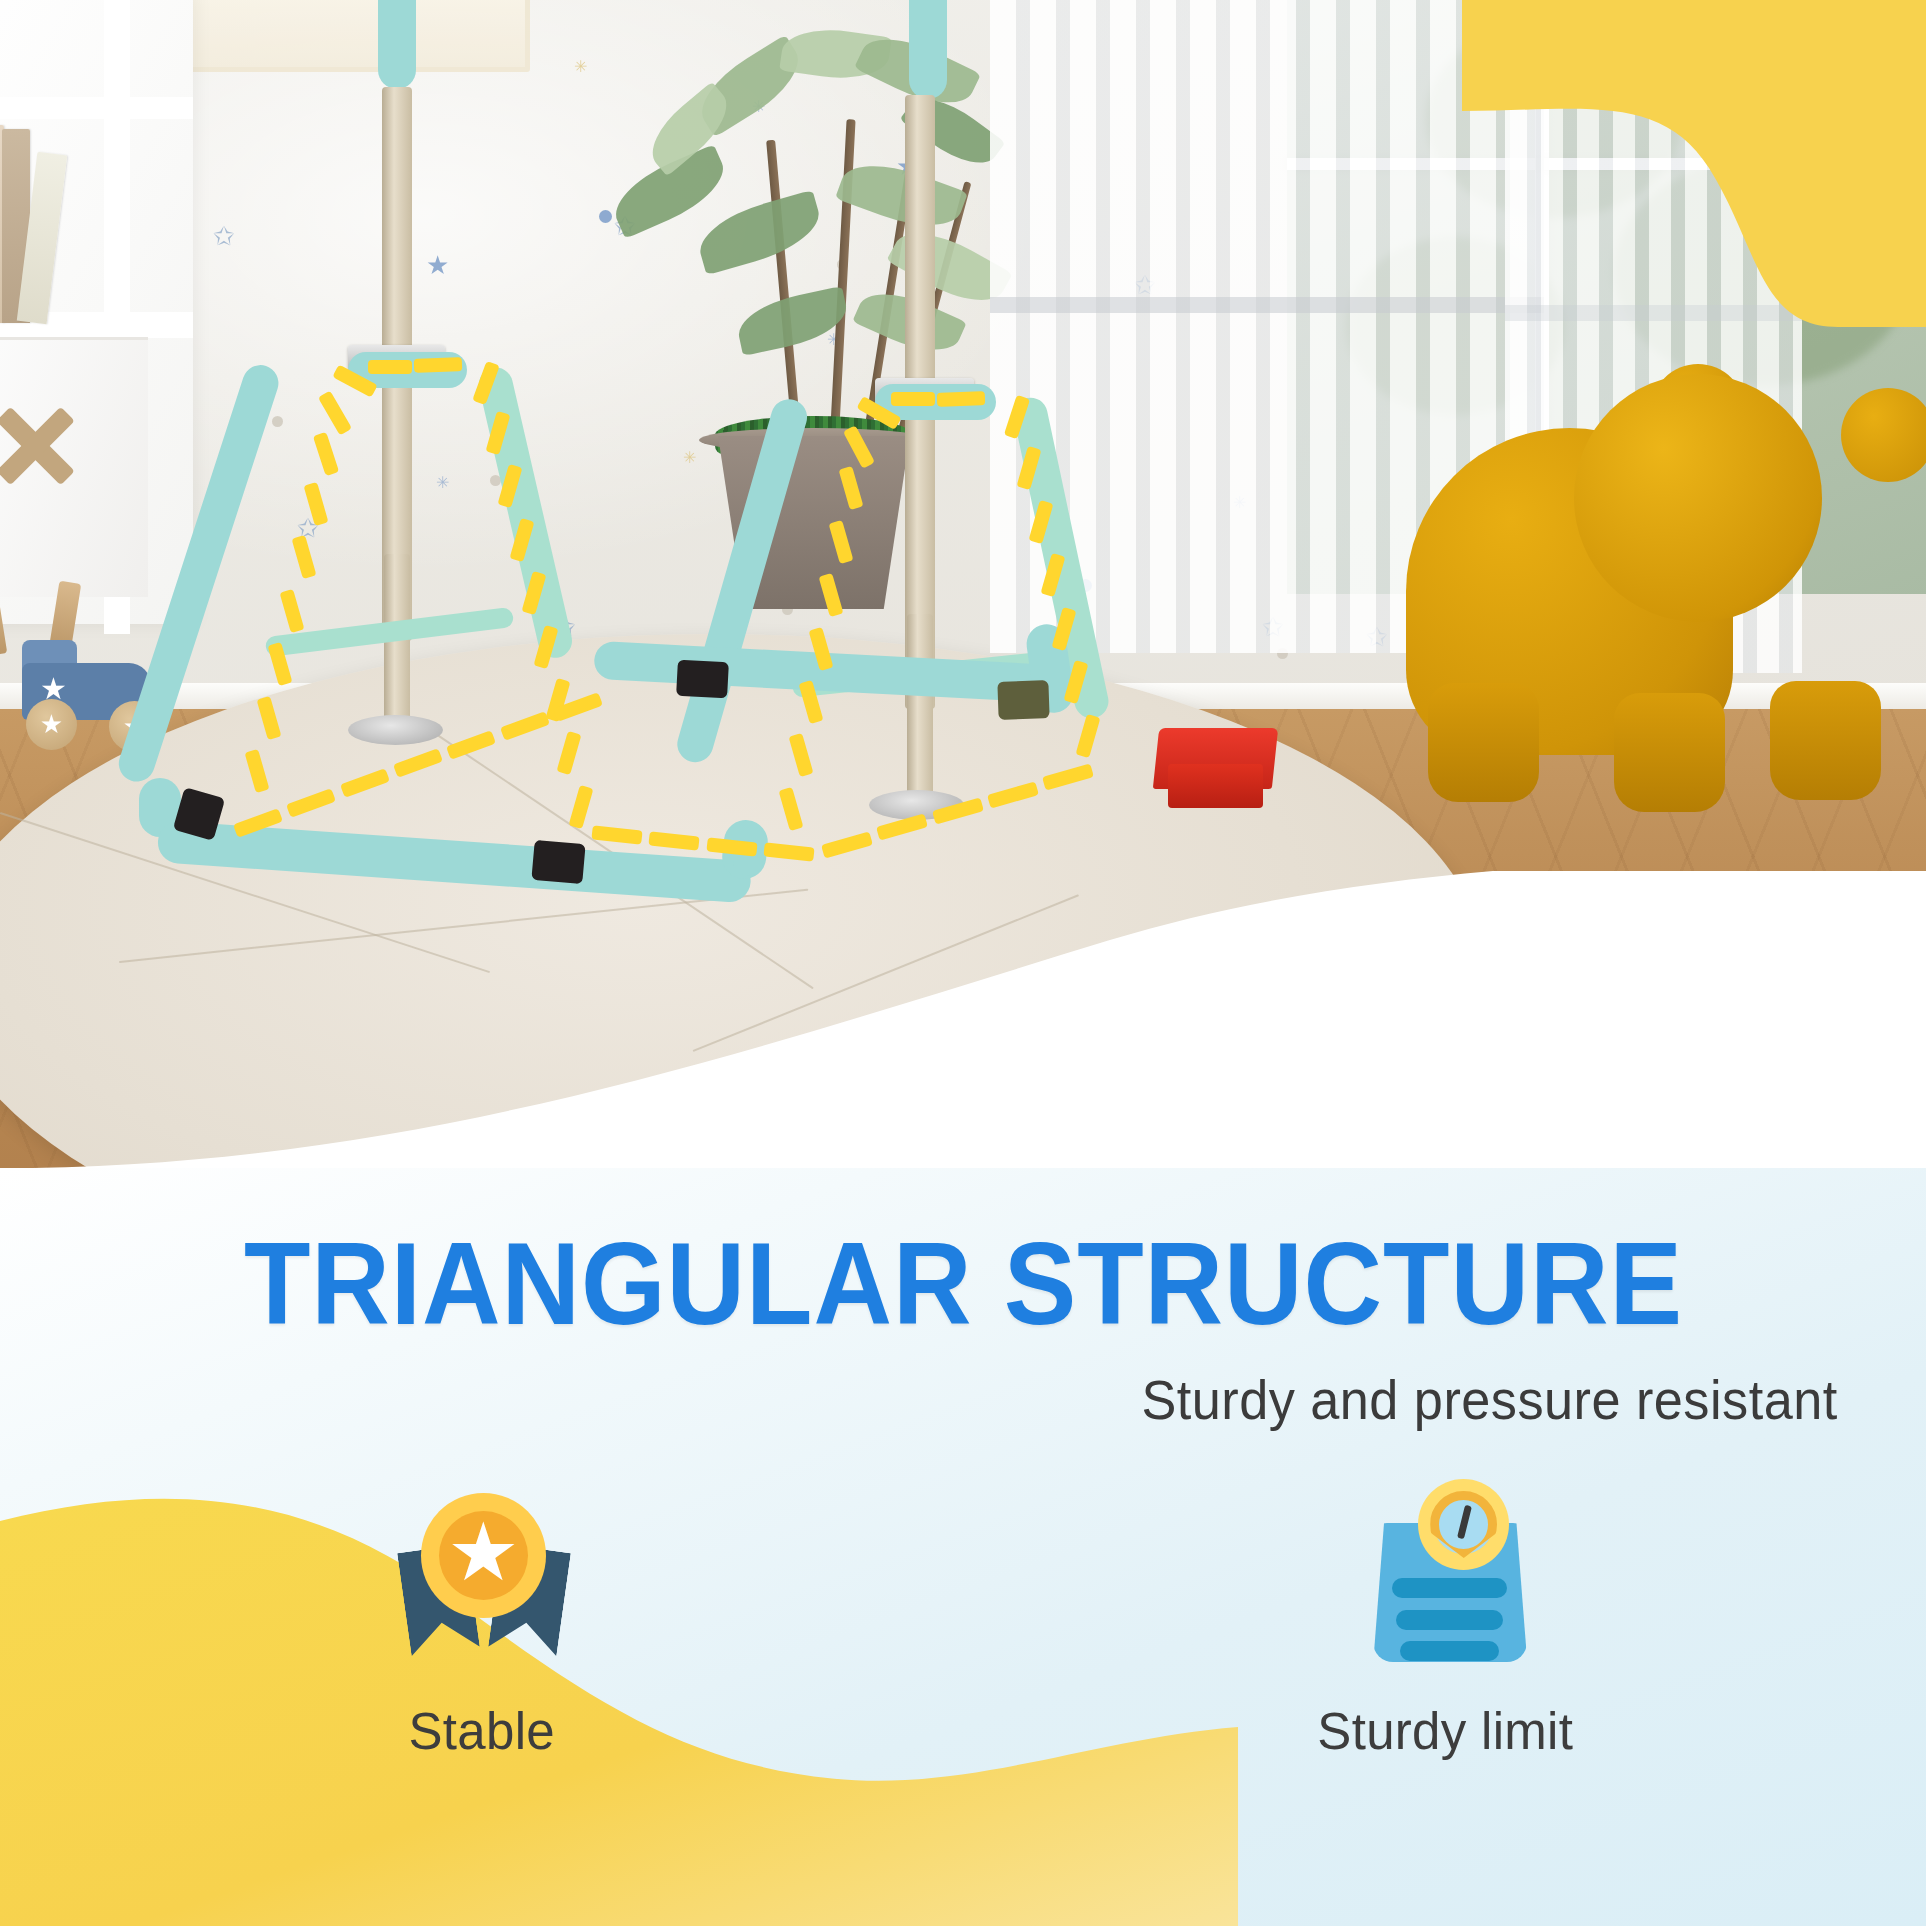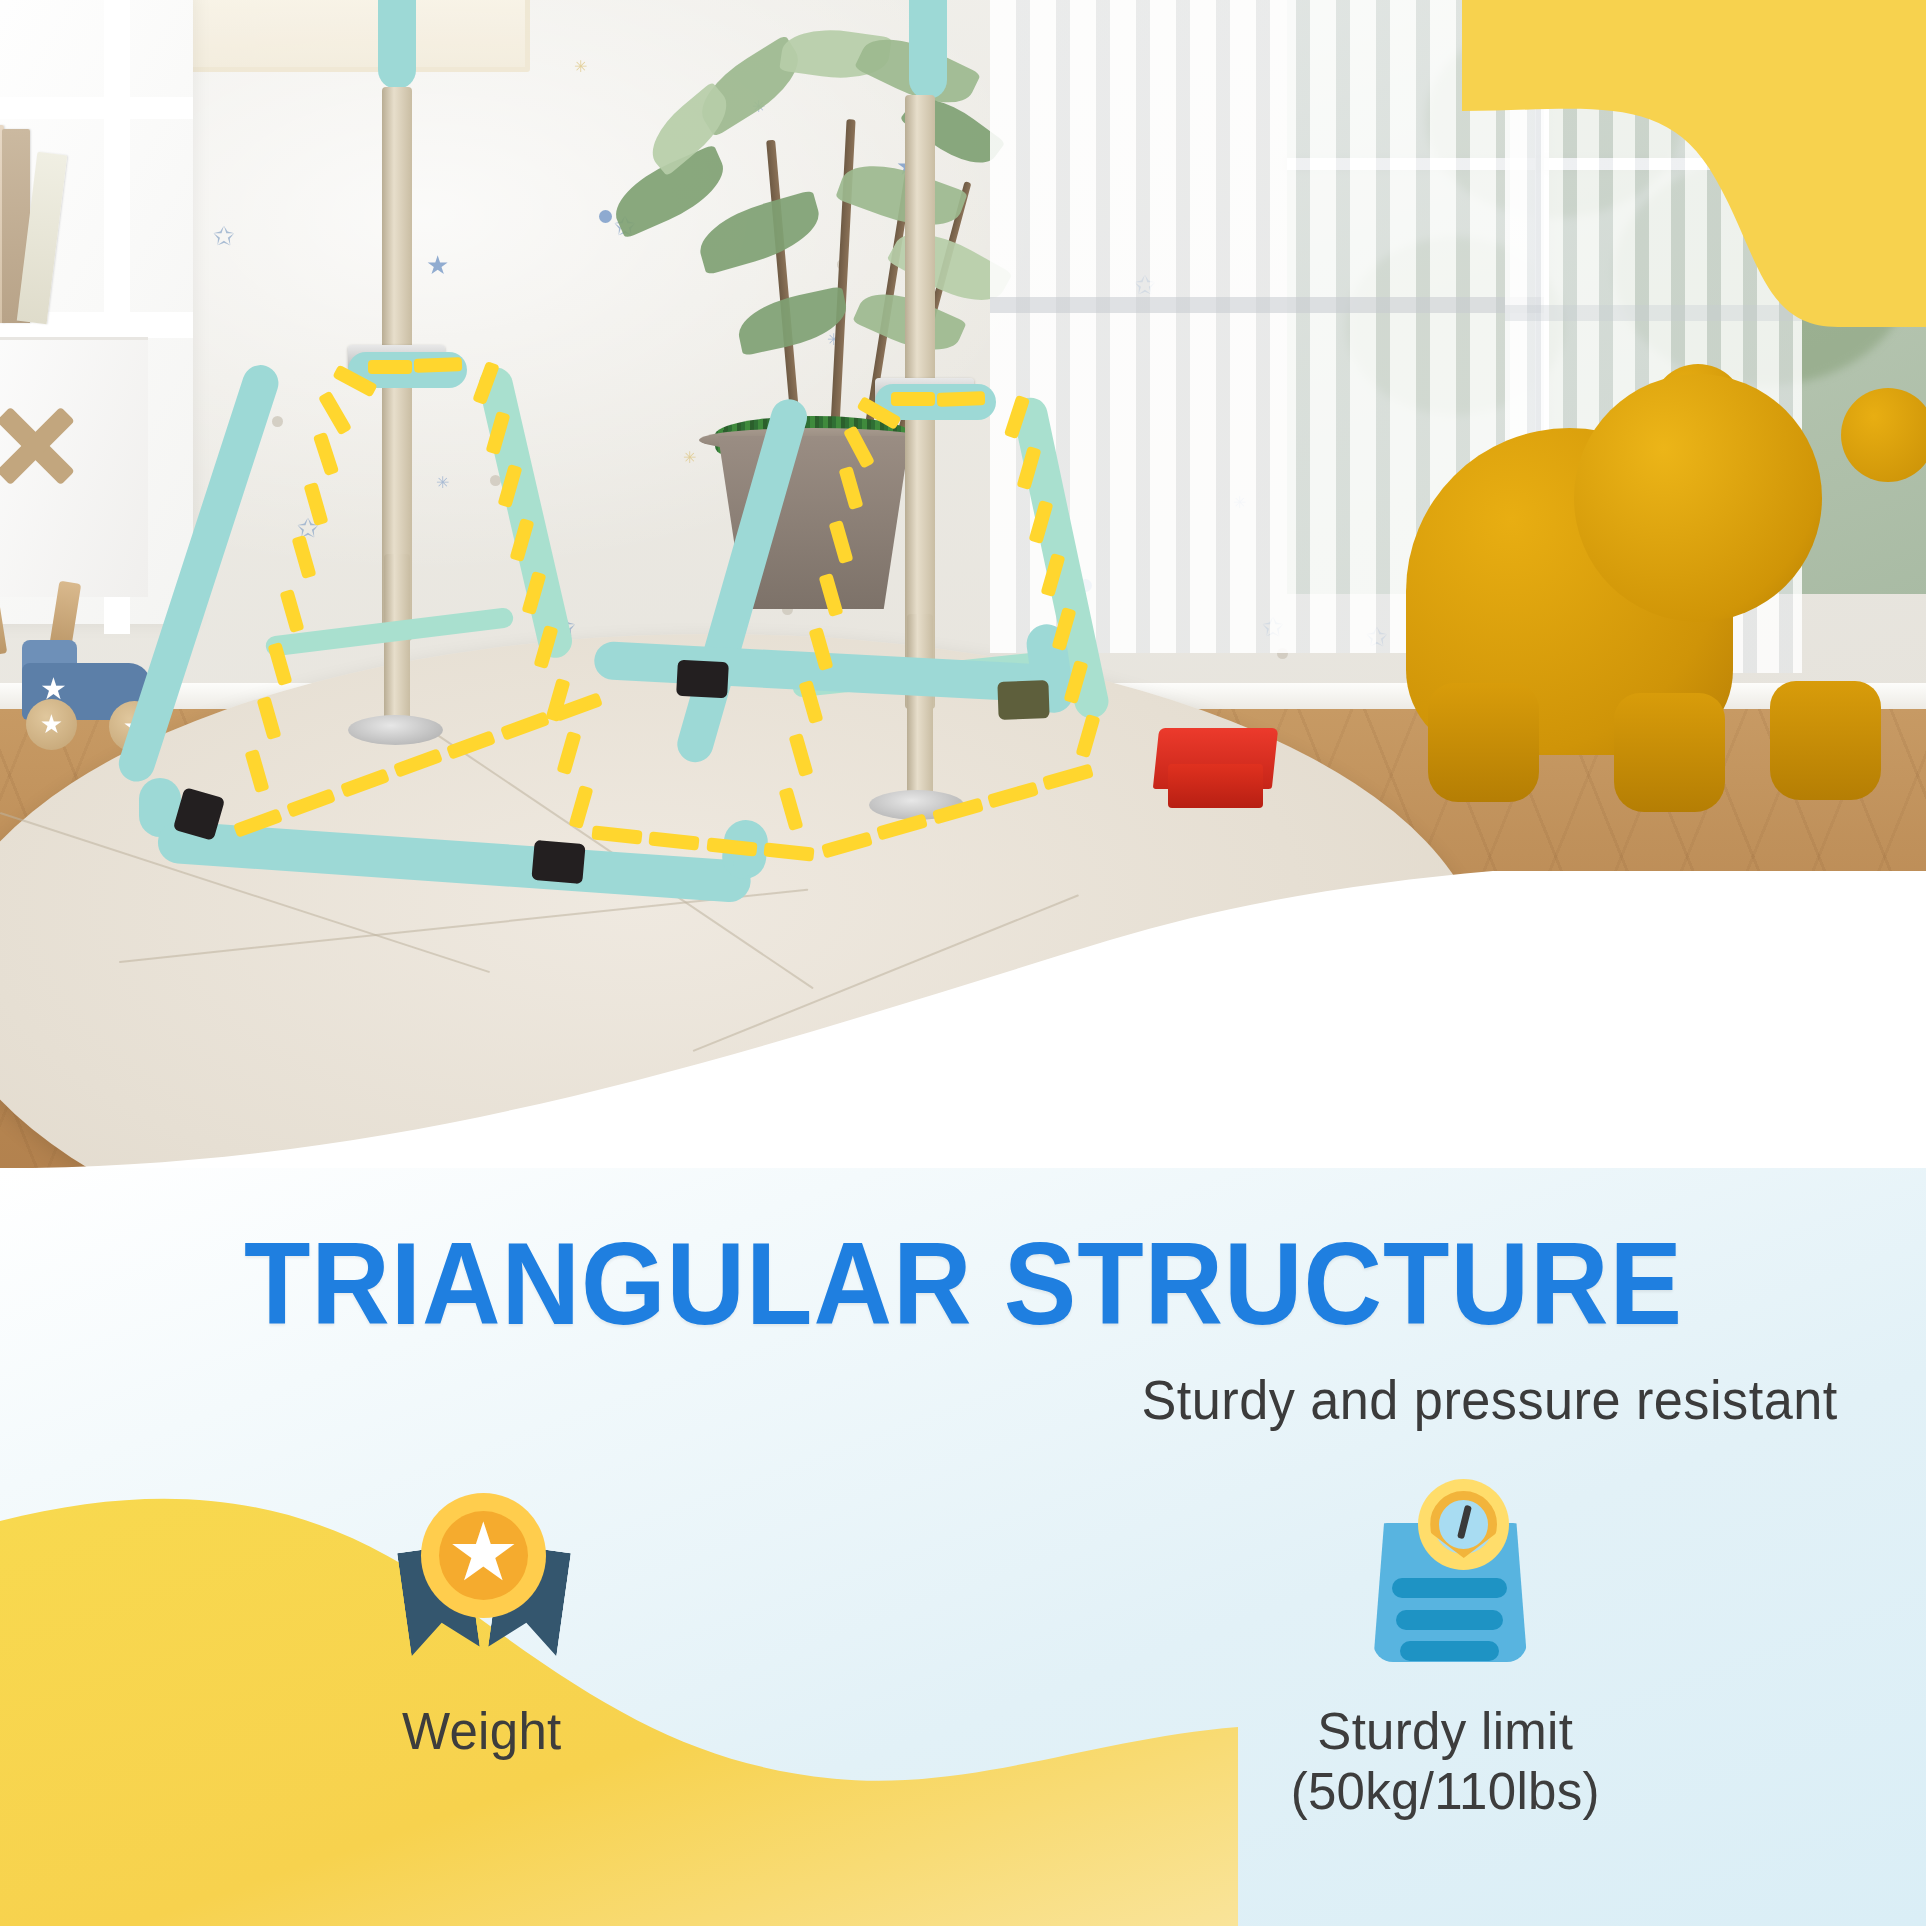--- a/index.html
+++ b/index.html
@@ -452,37 +452,36 @@
 
     <div class="feature">
       <div class="ficon">
         <i class="medal-ribbon" style="left:36px;top:73px;clip-path:polygon(0 0,100% 0,100% 100%,50% 72%,0 100%);transform:rotate(-8deg);"></i>
         <i class="medal-ribbon" style="left:127px;top:73px;clip-path:polygon(0 0,100% 0,100% 100%,50% 72%,0 100%);transform:rotate(8deg);"></i>
         <div class="medal-outer"></div>
         <div class="medal-inner"></div>
         <div class="medal-star">★</div>
       </div>
       <div class="flabel">
-        <span>Weight</span>
+        <span>Stable</span>
       </div>
     </div>
 
 
     <div class="feature">
       <div class="ficon">
         <div class="scale-body"></div>
         <i class="scale-bar" style="left:61px;top:103px;width:115px;"></i>
         <i class="scale-bar" style="left:65px;top:135px;width:107px;"></i>
         <i class="scale-bar" style="left:69px;top:166px;width:99px;"></i>
         <div class="scale-dial"></div>
         <div class="dial-face"></div>
         <div class="dial-ring"></div>
         <div class="dial-needle"></div>
       </div>
       <div class="flabel">
         <span>Sturdy limit</span>
-        <span class="l2">(50kg/110lbs)</span>
       </div>
     </div>
 
   </div>
 </div>
 
 
 </body></html>

